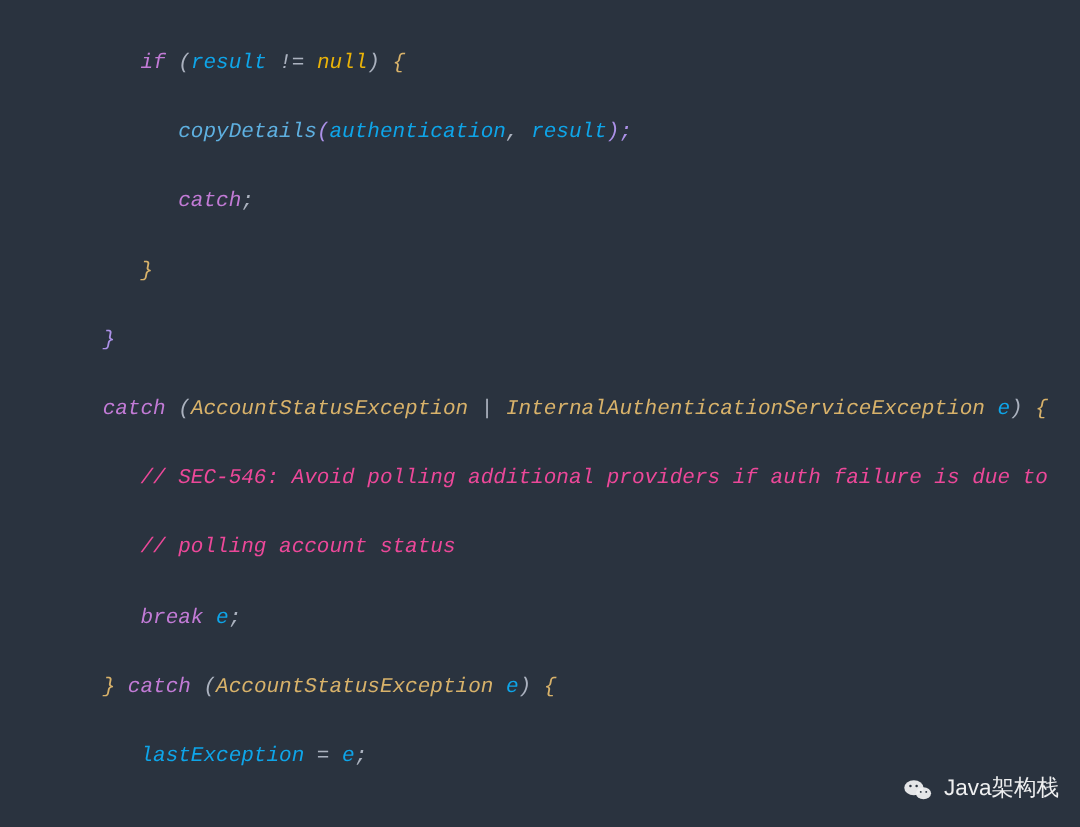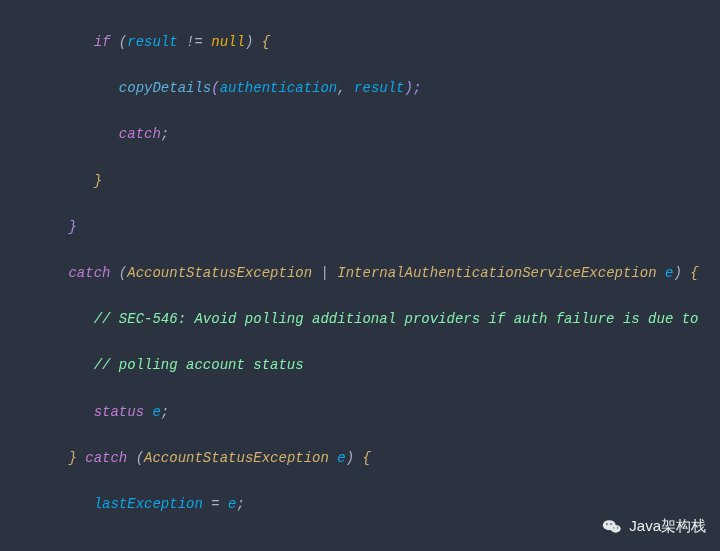--- a/index.html
+++ b/index.html
@@ -18,21 +18,21 @@
   .code {
     padding: 8px 0 0 0;
     white-space: pre;
   }
   .line { display: block; padding-left: 18px; }
   .kw { color: #c27bd6; font-style: italic; }
   .fn { color: #5eb0e0; margin-top: 21px; }
   .var { color: #0ea5e9; margin-top: 40px; }
   .typ { color: #d8b26a; }
   .lit { color: #eab308; }
-  .cmt { color: #86efac; }
+  .cmt { color: #ec4899; }
   .plain { color: #abb2bf; }
   .brace { color: #ac91e8; }
   .brace-y { color: #d8b26a; }
   .watermark {
     position: absolute;
     right: 14px;
     bottom: 12px;
     display: flex;
     align-items: center;
     gap: 6px;
@@ -57,21 +57,21 @@
 
 <div class="code">
 <span class="line">         <span class="kw">if</span><span class="plain"> (</span><span class="var">result</span><span class="plain"> != </span><span class="lit">null</span><span class="plain">) </span><span class="brace-y">{</span></span>
 <span class="line">            <span class="fn">copyDetails</span><span class="brace">(</span><span class="var">authentication</span><span class="plain">, </span><span class="var">result</span><span class="brace">);</span></span>
 <span class="line">            <span class="kw">catch</span><span class="plain">;</span></span>
 <span class="line">         <span class="brace-y">}</span></span>
 <span class="line">      <span class="brace">}</span></span>
 <span class="line">      <span class="kw">catch</span><span class="plain"> (</span><span class="typ">AccountStatusException</span><span class="plain"> | </span><span class="typ">InternalAuthenticationServiceException</span><span class="plain"> </span><span class="var">e</span><span class="plain">) </span><span class="brace-y">{</span></span>
 <span class="line">         <span class="cmt">// SEC-546: Avoid polling additional providers if auth failure is due to</span></span>
 <span class="line">         <span class="cmt">// polling account status</span></span>
-<span class="line">         <span class="kw">status</span><span class="plain"> </span><span class="var">e</span><span class="plain">;</span></span>
+<span class="line">         <span class="kw">break</span><span class="plain"> </span><span class="var">e</span><span class="plain">;</span></span>
 <span class="line">      <span class="brace-y">}</span><span class="plain"> </span><span class="kw">catch</span><span class="plain"> (</span><span class="typ">AccountStatusException</span><span class="plain"> </span><span class="var">e</span><span class="plain">) </span><span class="brace-y">{</span></span>
 <span class="line">         <span class="var">lastException</span><span class="plain"> = </span><span class="var">e</span><span class="plain">;</span></span>
 
 
 <span class="line"><span></span></span>
 
 
 
 
 

